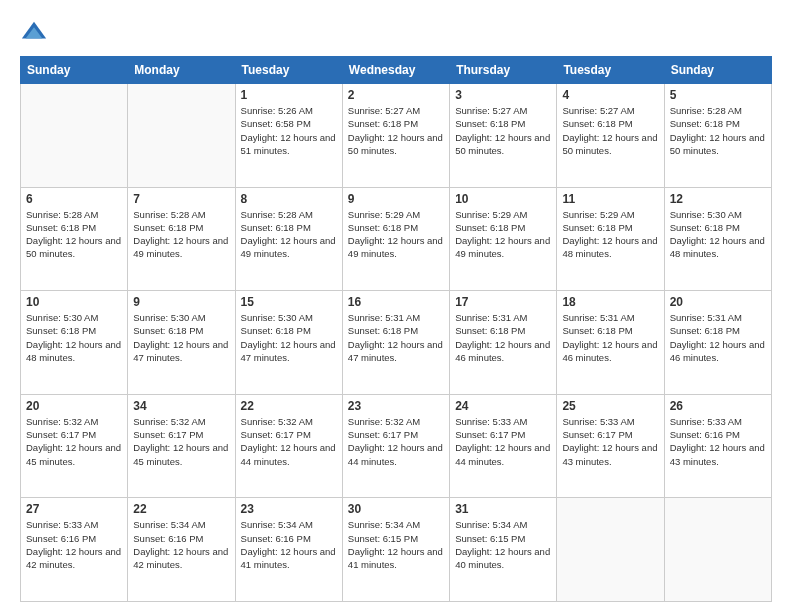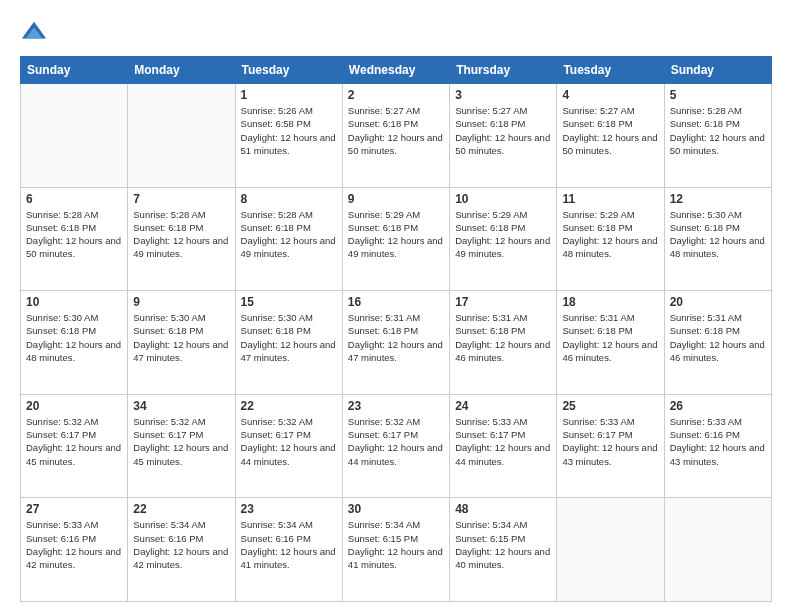--- a/index.html
+++ b/index.html
@@ -311,21 +311,21 @@
 Sunset: 6:16 PM
 Daylight: 12 hours and 41 minutes.</div>
           </td>
           <td>
             <span class="day-num">30</span>
             <div class="day-info" style="white-space: pre-line;">Sunrise: 5:34 AM
 Sunset: 6:15 PM
 Daylight: 12 hours and 41 minutes.</div>
           </td>
           <td>
-            <span class="day-num">48</span>
+            <span class="day-num">31</span>
             <div class="day-info" style="white-space: pre-line;">Sunrise: 5:34 AM
 Sunset: 6:15 PM
 Daylight: 12 hours and 40 minutes.</div>
           </td>
           <td class="empty"></td>
           <td class="empty"></td>
         </tr>
       </tbody>
   </table>
 </div>

